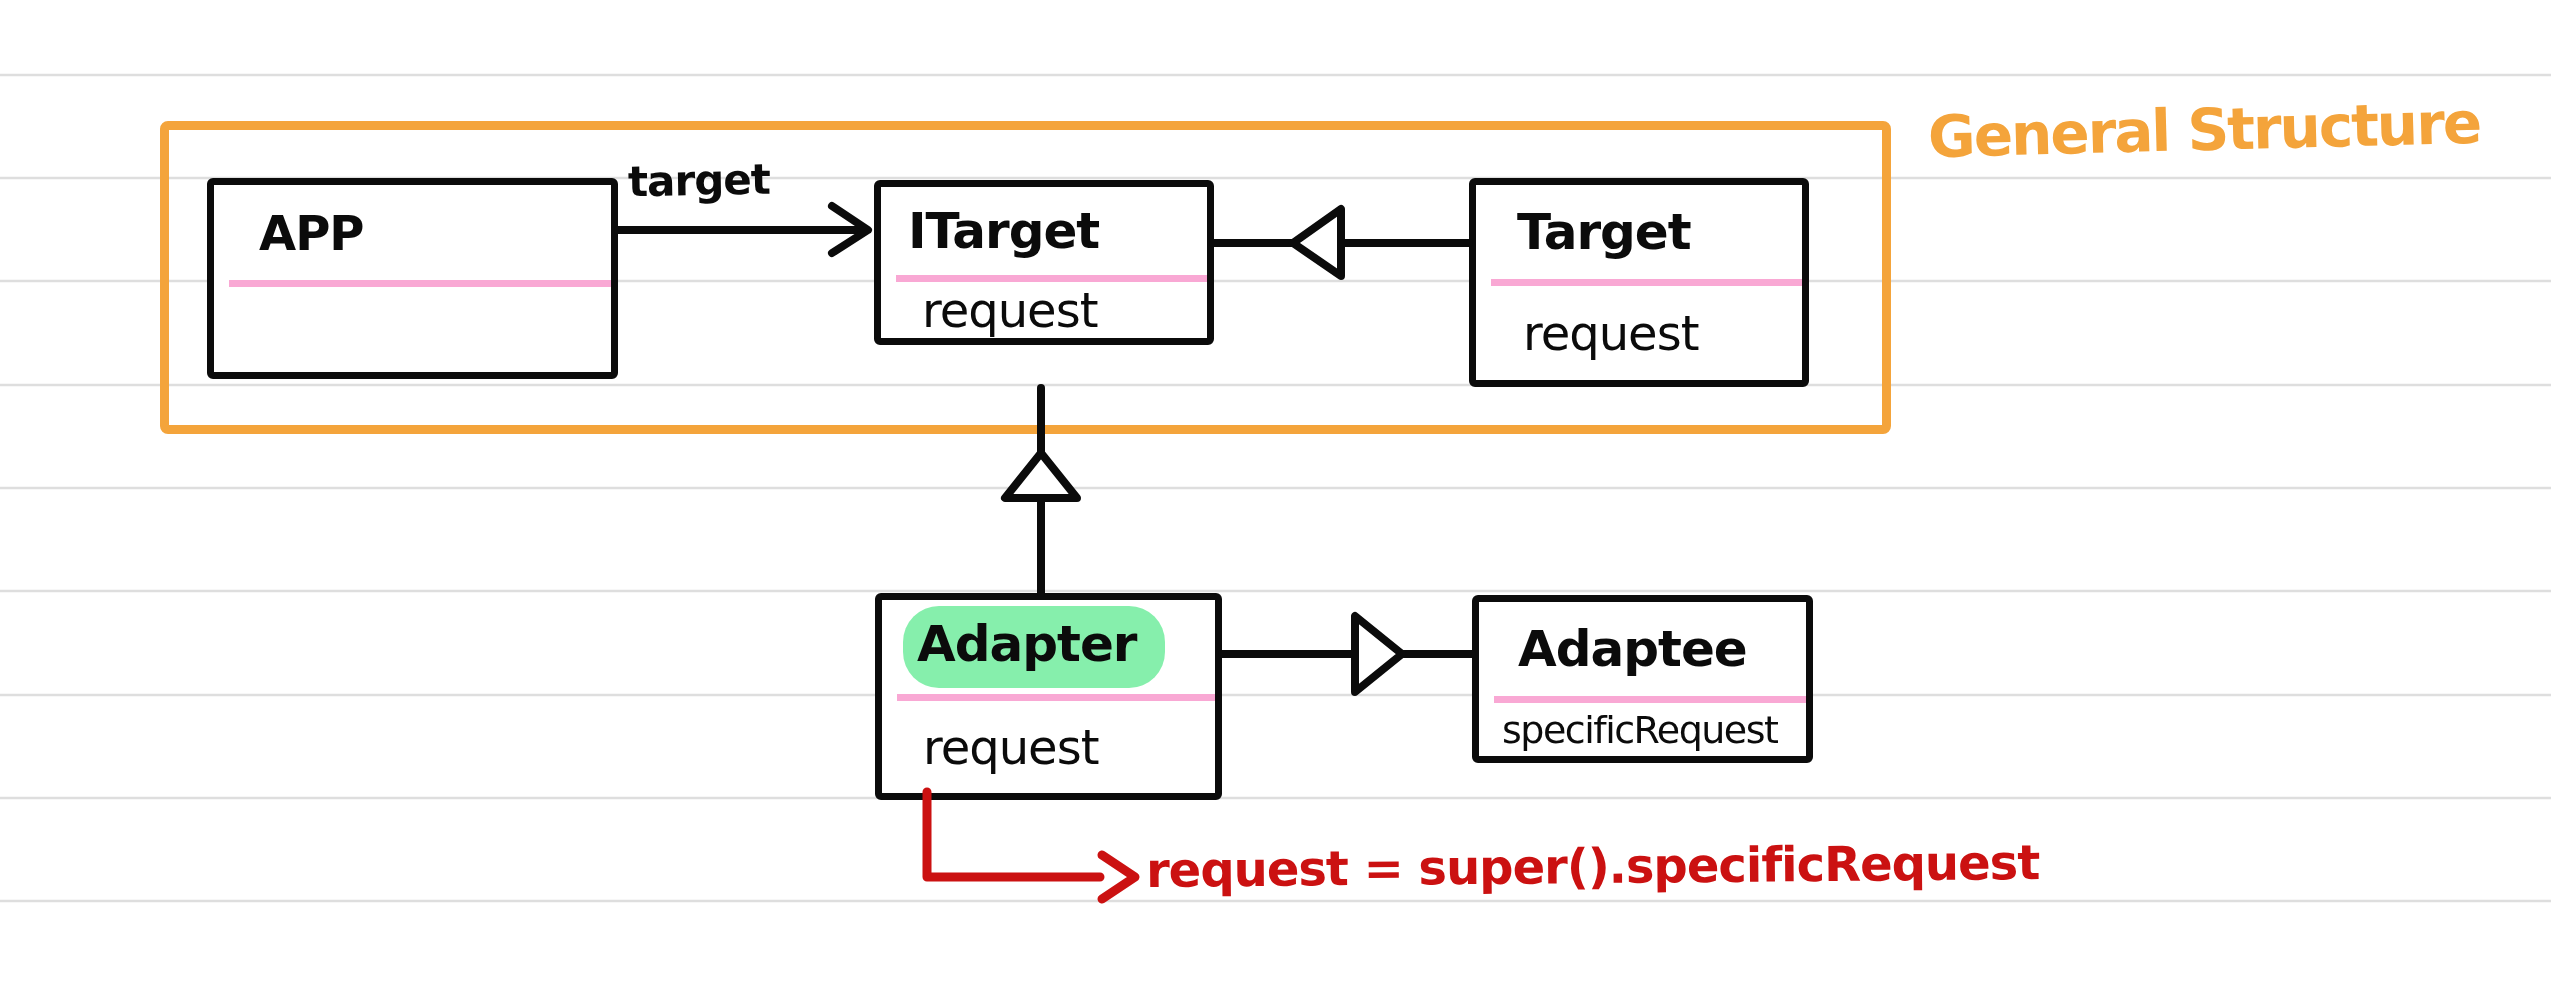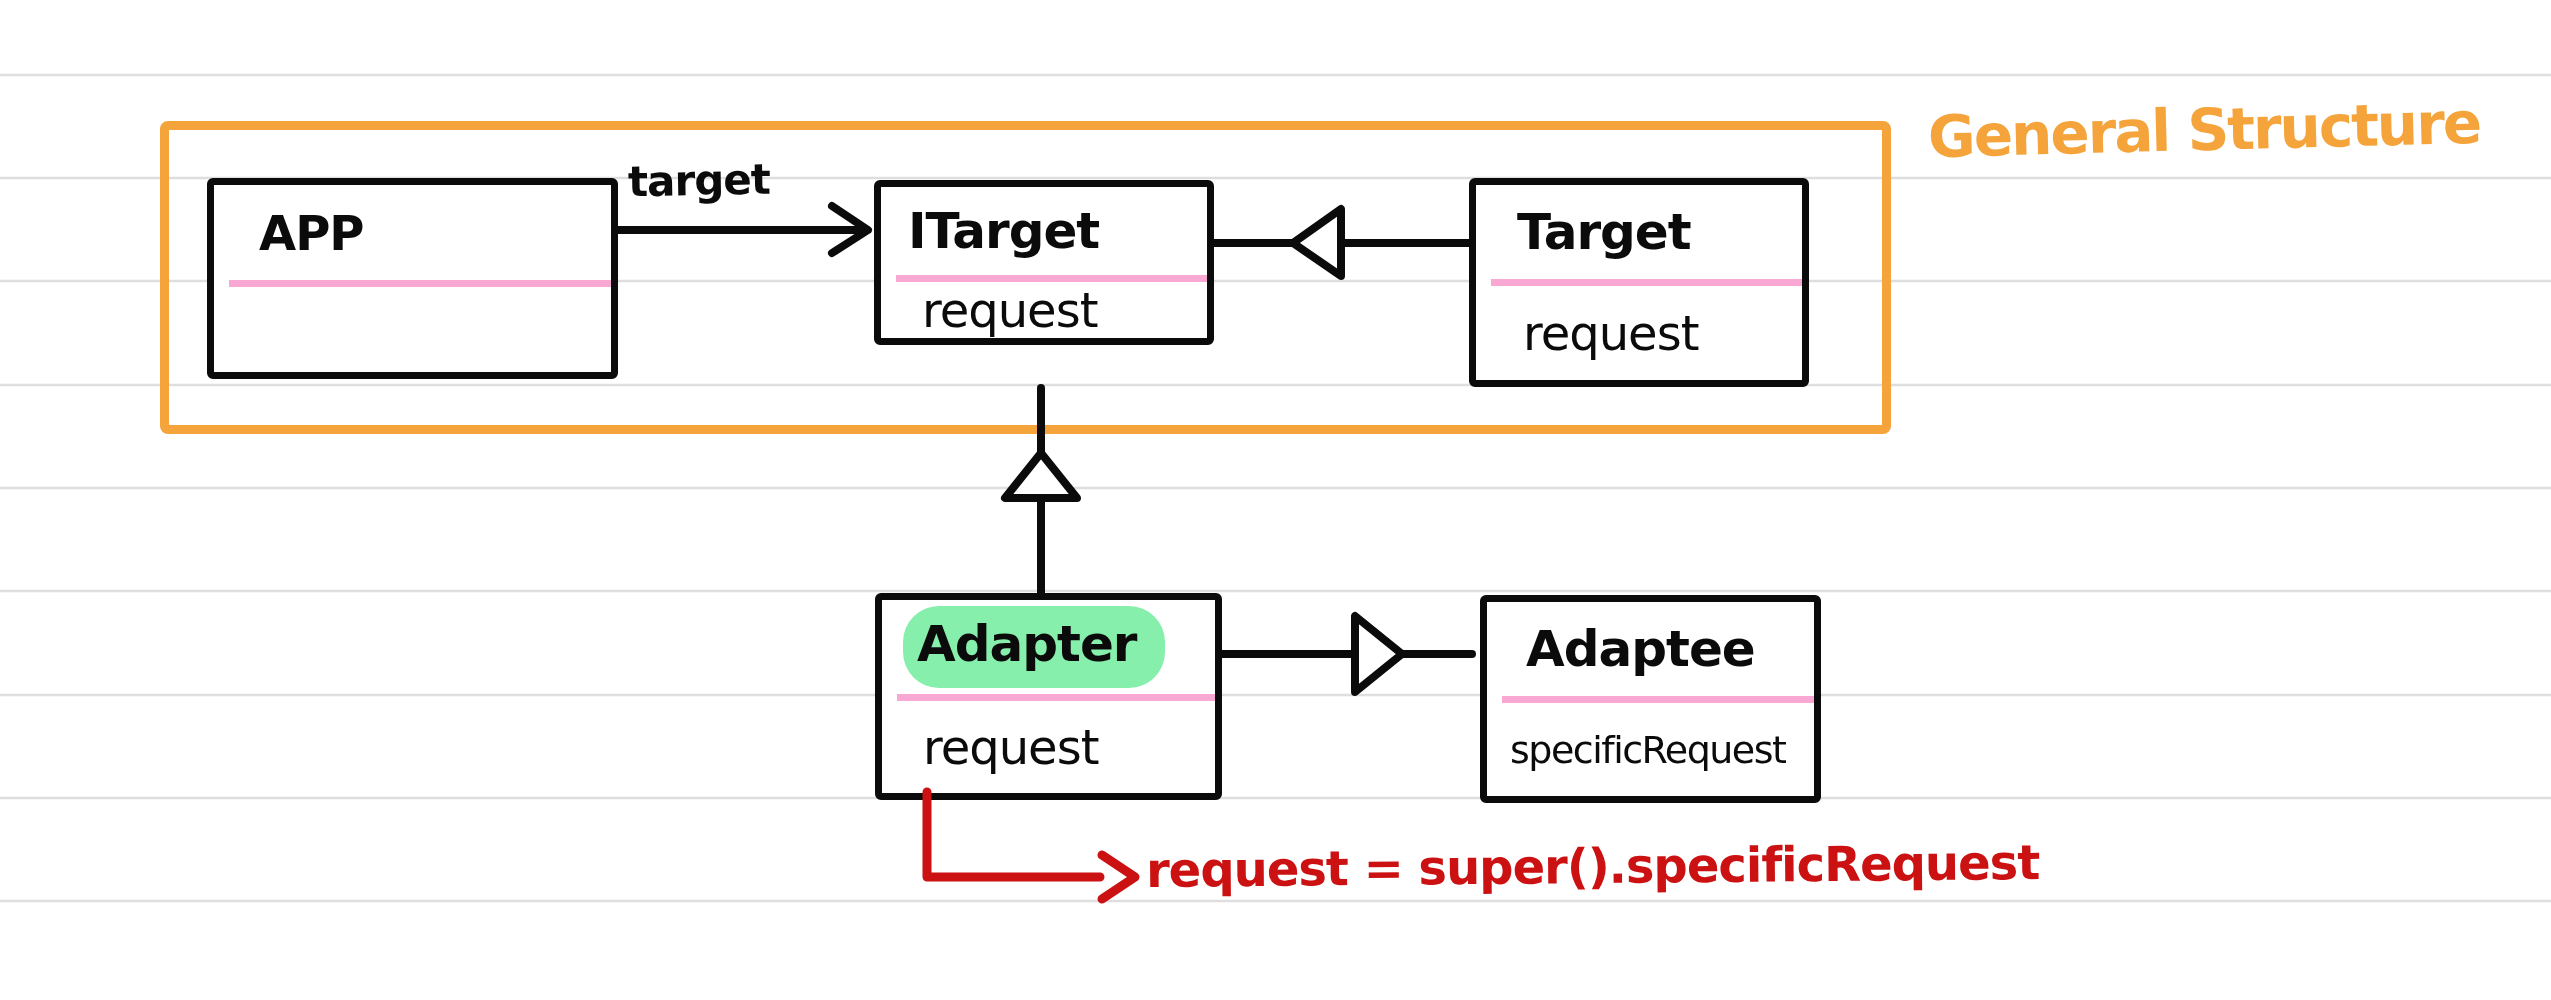--- a/index.html
+++ b/index.html
@@ -68,21 +68,21 @@
   #box-app      .uml-title  { height: 95px; padding-left: 30px; font-size: 48px; }
   #box-itarget  { left: 874px;  top: 180px; width: 340px; height: 165px; }
   #box-itarget  .uml-title  { height: 95px; padding-left: 12px; }
   #box-itarget  .uml-member { padding-left: 26px; }
   #box-target   { left: 1469px; top: 178px; width: 340px; height: 209px; }
   #box-target   .uml-title  { height: 94px; padding-left: 26px; }
   #box-target   .uml-member { padding-left: 32px; }
   #box-adapter  { left: 875px;  top: 593px; width: 347px; height: 207px; }
   #box-adapter  .uml-title  { height: 94px; padding-left: 6px; }
   #box-adapter  .uml-member { padding-left: 26px; }
-  #box-adaptee  { left: 1472px; top: 595px; width: 341px; height: 208px; margin-left: 8px; }
+  #box-adaptee  { left: 1472px; top: 595px; width: 341px; height: 168px; }
   #box-adaptee  .uml-title  { height: 94px; padding-left: 24px; }
   #box-adaptee  .uml-member { padding-left: 8px; font-size: 38px; letter-spacing: -1.5px; }
 
   .highlight {
     background: #86efac;
     border-radius: 36px;
     padding: 9px 28px 15px 14px;
   }
 
   

